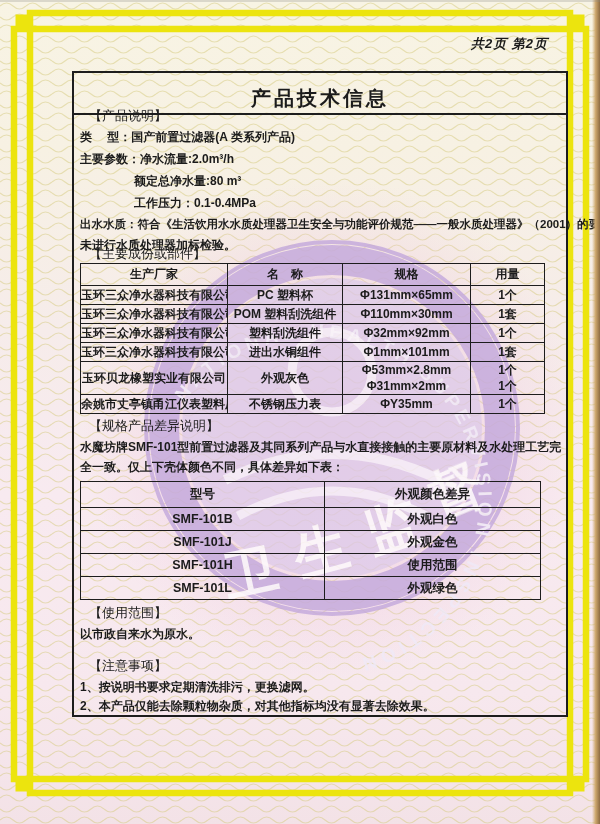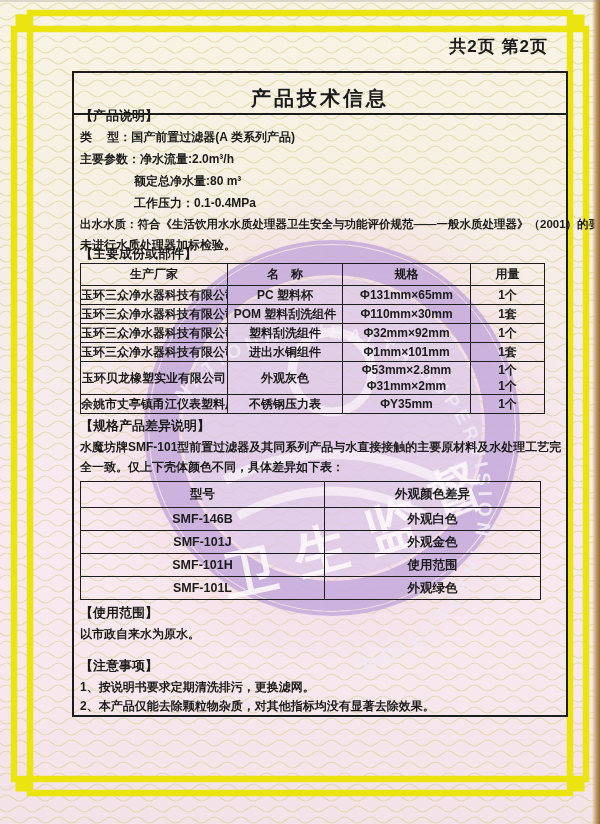--- a/index.html
+++ b/index.html
@@ -6,27 +6,27 @@
   .page{
     position:relative;width:600px;height:824px;overflow:hidden;
     font-family:"Liberation Sans",sans-serif;
     background:linear-gradient(180deg,#f8f4e4 0%,#f7f1e3 18%,#f6ecea 40%,#f8eaf0 60%,#f7e8ee 84%,#f3e2e7 100%);
     color:#1b1b1b;
   }
   .layer{position:absolute;left:0;top:0;}
   .edge-right{position:absolute;right:0;top:0;bottom:0;width:8px;
     background:linear-gradient(90deg,rgba(222,196,150,0),#cda76d 45%,#8d6b42 100%);}
   .edge-top{position:absolute;left:0;top:0;right:0;height:2px;background:rgba(140,140,135,.28);}
-  .pageinfo{position:absolute;top:35px;right:52px;font-size:17px;font-weight:700;letter-spacing:1px;}
+  .pageinfo{position:absolute;top:35px;right:52px;font-size:13px;font-weight:700;letter-spacing:1px;font-style:italic;}
   .box{position:absolute;left:72px;top:71px;width:492px;height:642px;border:2px solid #1d1d1d;}
   .titlebar{position:absolute;top:0;left:0;right:0;height:29px;border-bottom:2px solid #1d1d1d;
     display:flex;align-items:center;justify-content:center;margin-top:11px;}
   .title{font-size:20px;font-weight:700;letter-spacing:3px;}
   .a{position:absolute;}
-  .h{font-size:13px;font-weight:700;}
+  .h{font-size:13px;font-weight:400;margin-left:9px;}
   .line{font-size:12px;font-weight:700;white-space:nowrap;}
   .small{font-size:11.5px;}
   table{border-collapse:collapse;table-layout:fixed;}
   td{border:1.5px solid #1d1d1d;text-align:center;vertical-align:middle;
      font-size:12px;font-weight:700;padding:0;overflow:hidden;white-space:nowrap;}
   .r21 td{height:21px;} .r18 td{height:18px;} .r32 td{height:32px;}
   .t2 td{height:22px;font-size:12.5px;} .t2 tr.hd td{height:25px;text-align:center;}
   .cellstack div{height:16px;line-height:16px;}
 </style>
 </head>
@@ -164,21 +164,21 @@
       <colgroup>
           <col style="width:244px">
           <col style="width:216px">
         </colgroup>
       <tbody>
           <tr class="hd">
         <td>型号</td>
         <td>外观颜色差异</td>
       </tr>
       <tr>
-        <td>SMF-146B</td>
+        <td>SMF-101B</td>
         <td>外观白色</td>
       </tr>
       <tr>
         <td>SMF-101J</td>
         <td>外观金色</td>
       </tr>
       <tr>
         <td>SMF-101H</td>
         <td>使用范围</td>
       </tr>

